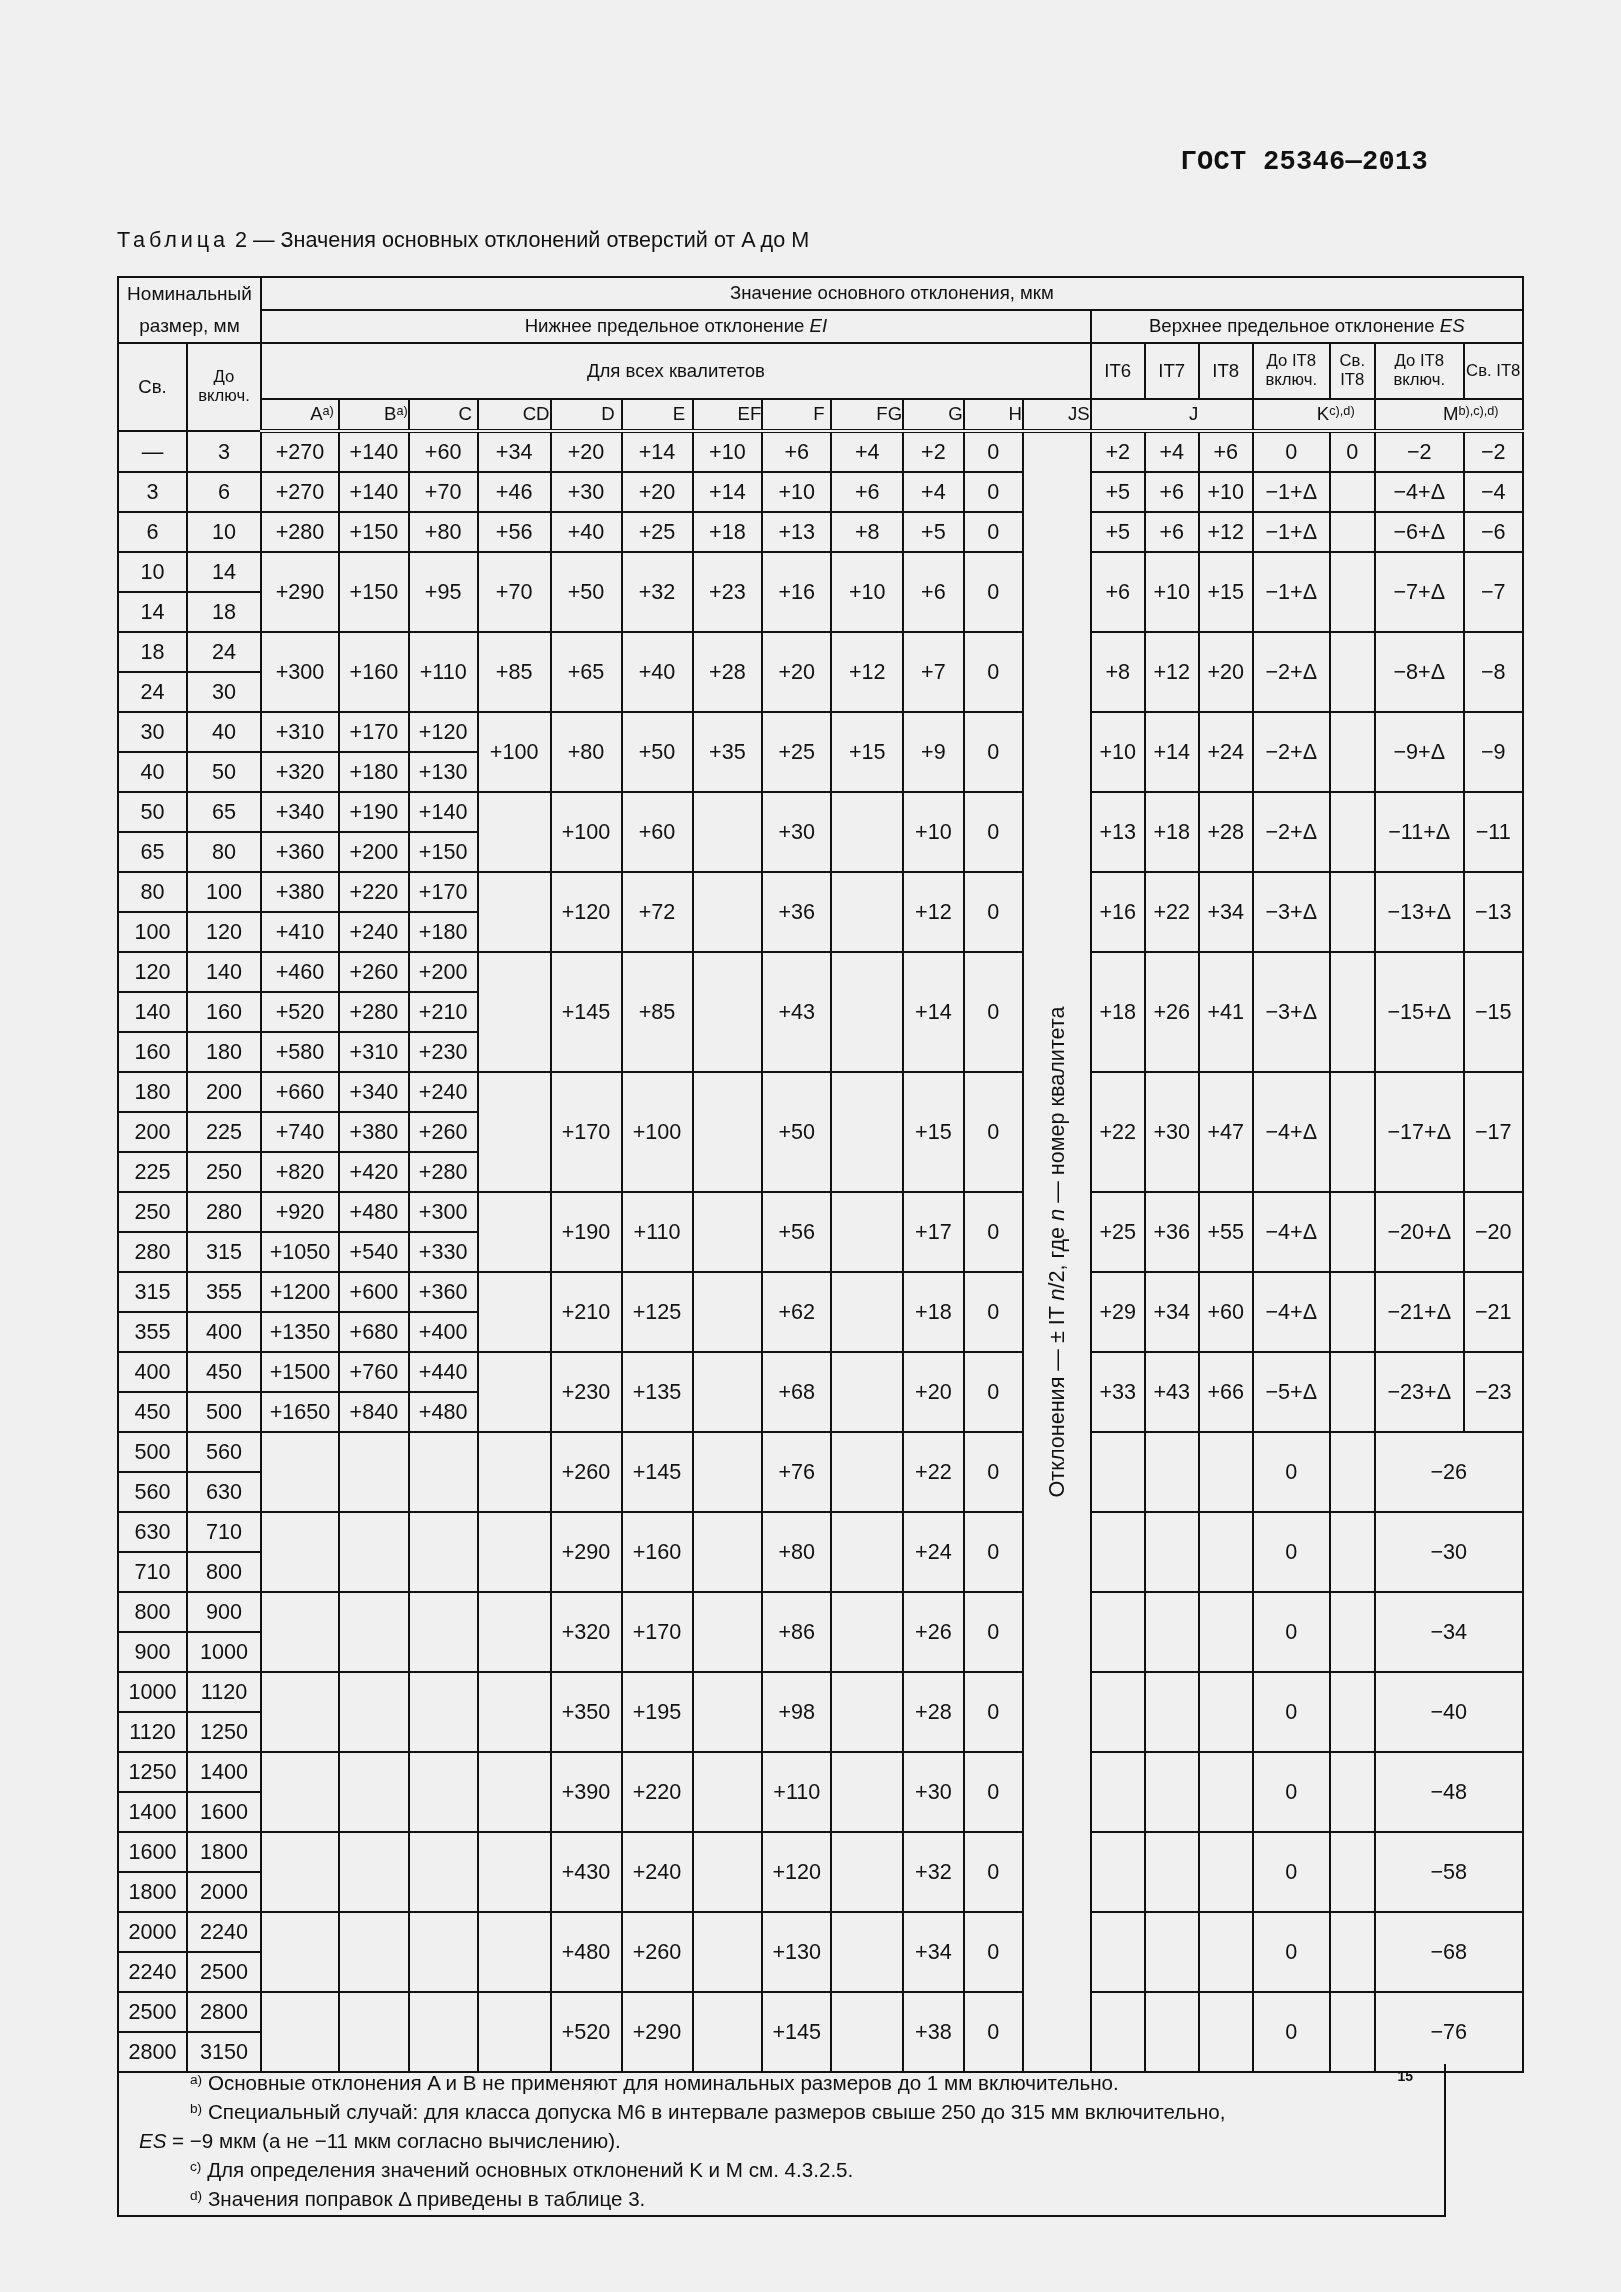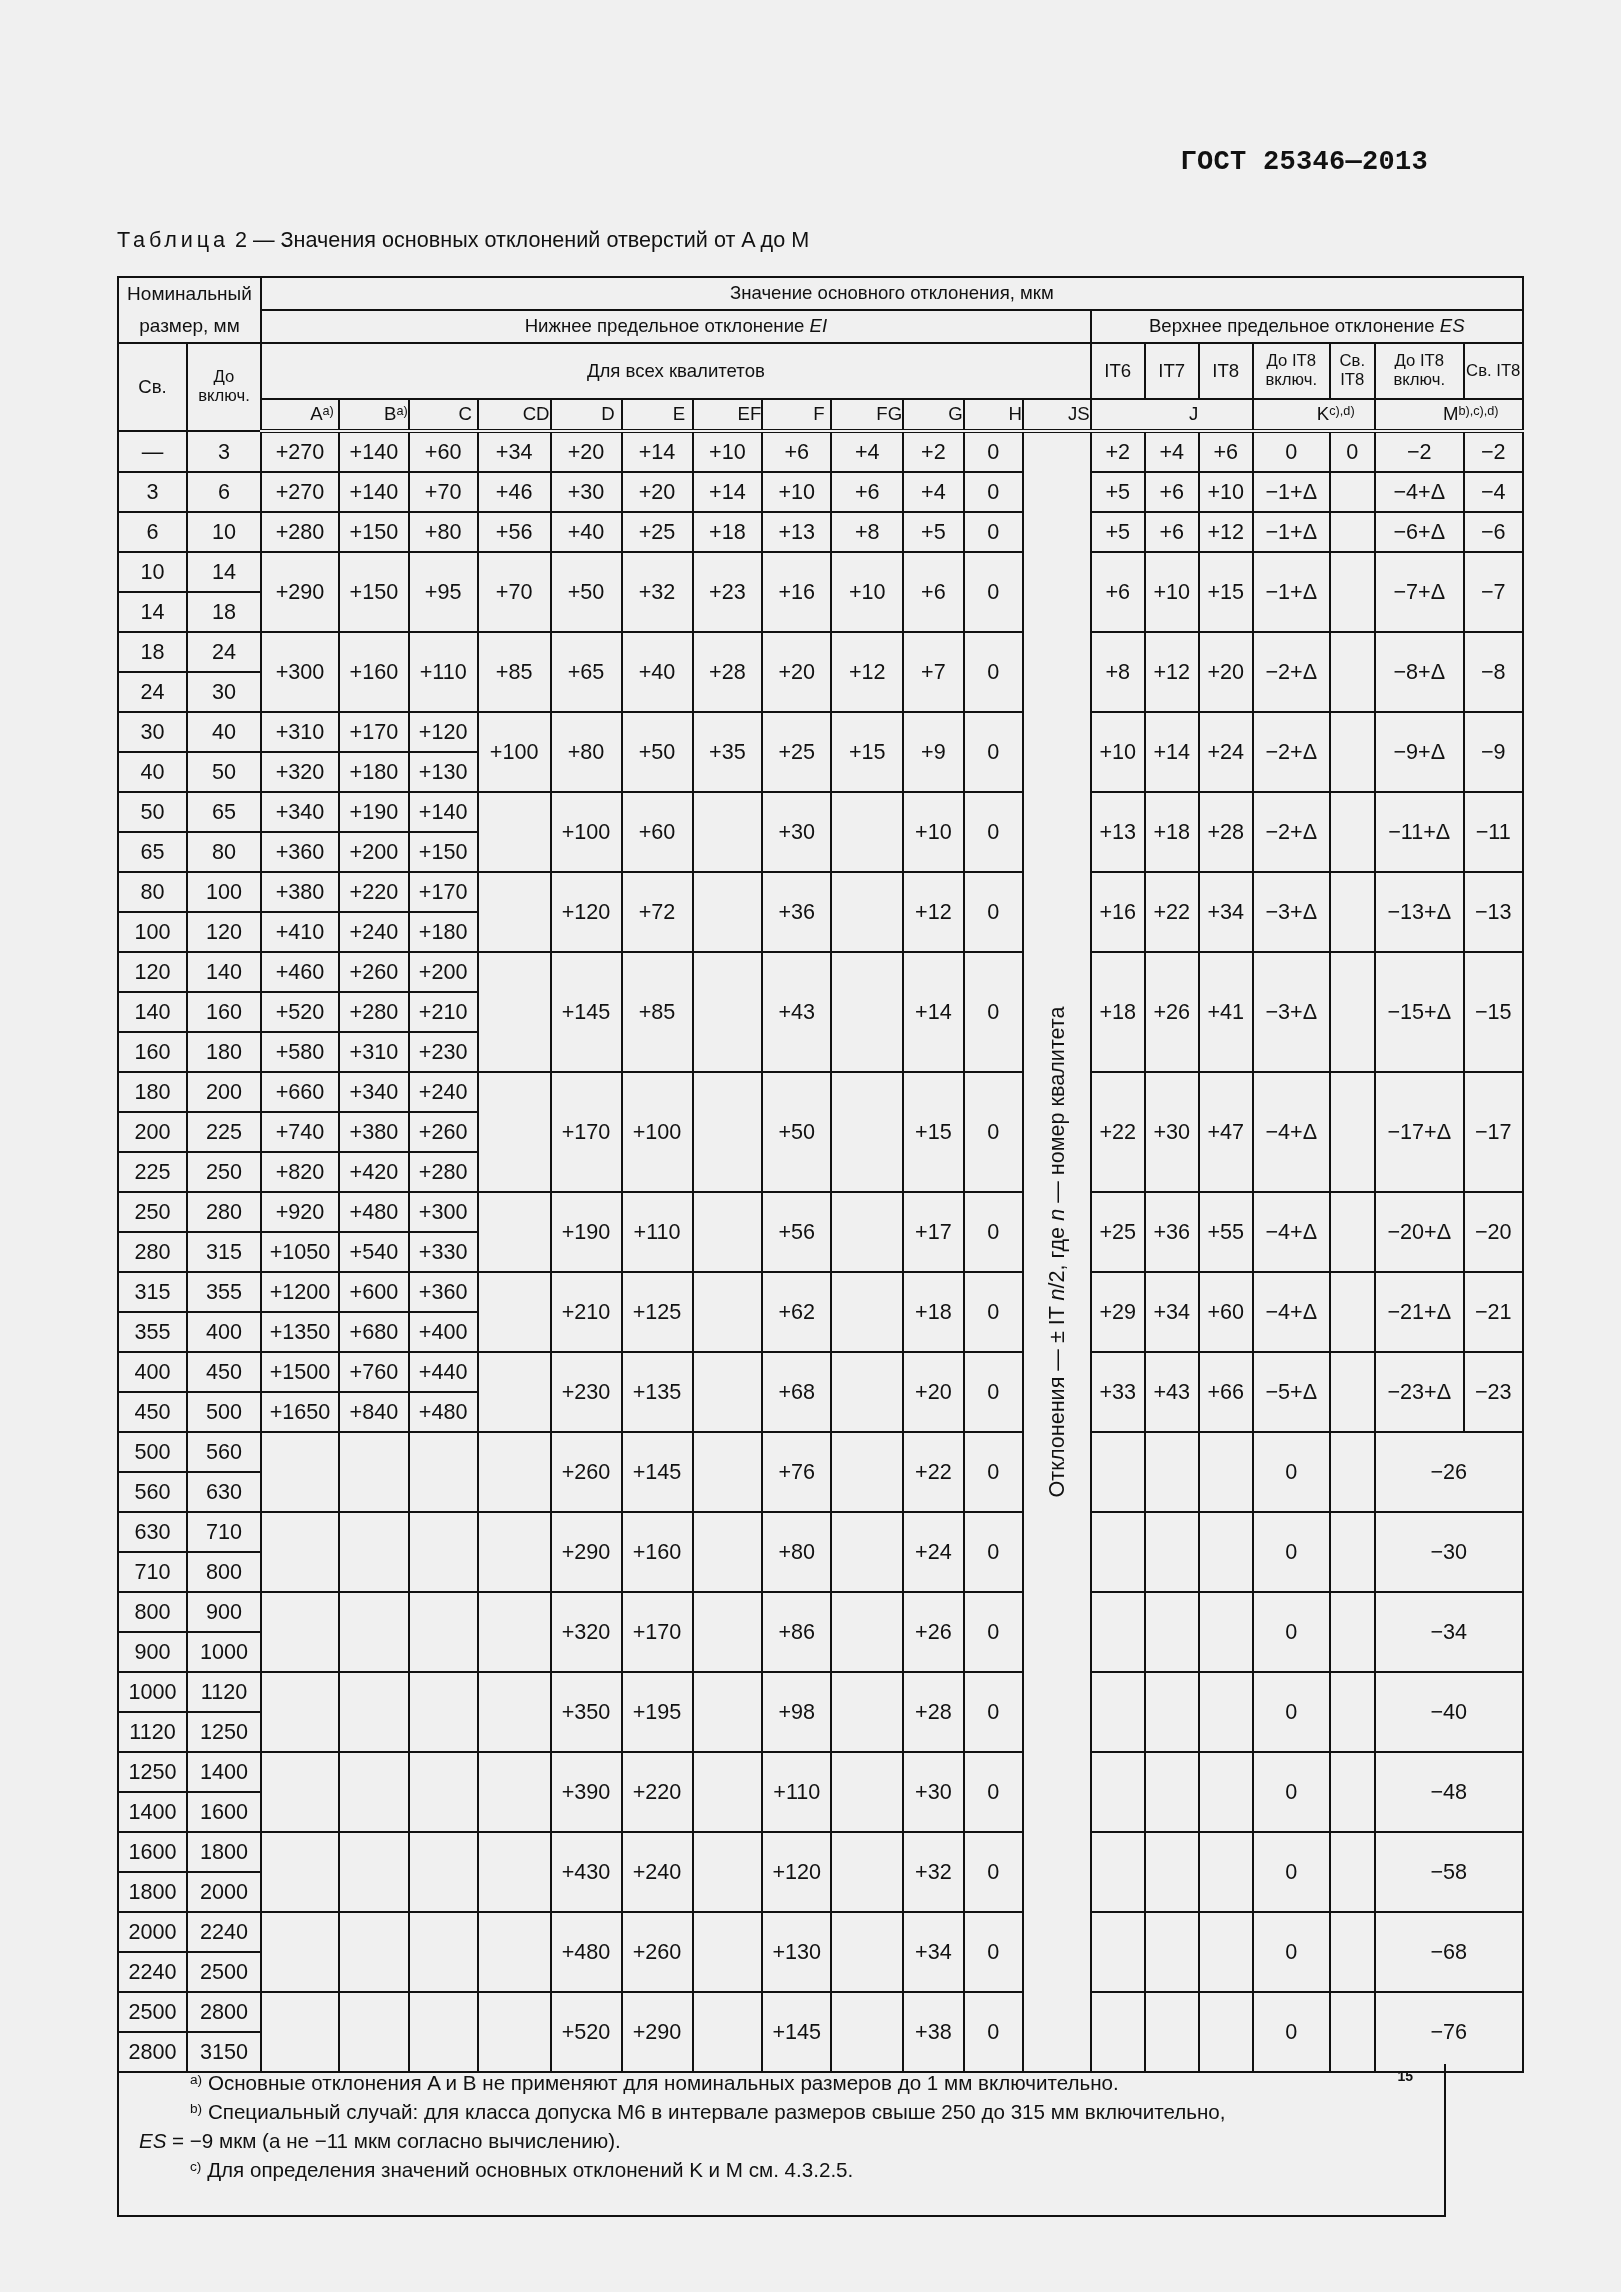--- a/index.html
+++ b/index.html
@@ -677,16 +677,17 @@
         <td>3150</td>
       </tr>
   </tbody>
 </table>
 
 <div class="foot" id="foot" style="top: 2064px; width: 1309px;">
   <div class="fn"><sup>a)</sup><span> Основные отклонения A и B не применяют для номинальных размеров до 1 мм включительно.</span></div>
   <div class="fn"><sup>b)</sup><span> Специальный случай: для класса допуска M6 в интервале размеров свыше 250 до 315 мм включительно,</span></div>
   <div class="fn-cont"><i>ES</i><span> = −9 мкм (а не −11 мкм согласно вычислению).</span></div>
   <div class="fn"><sup>c)</sup><span> Для определения значений основных отклонений K и M см. 4.3.2.5.</span></div>
+  <div class="fn"><sup>d)</sup><span> Значения поправок Δ приведены в таблице 3.</span></div>
 </div>
 
 <div class="page-num">15</div>
 
 
 </body></html>

